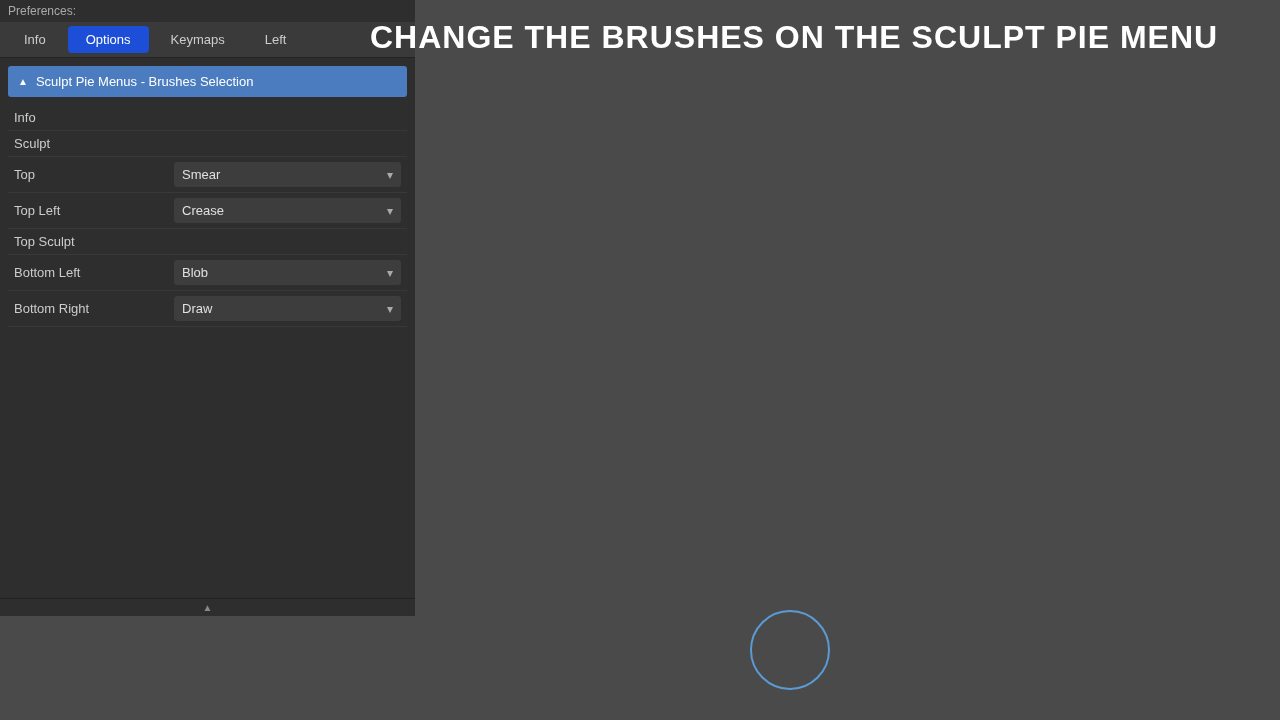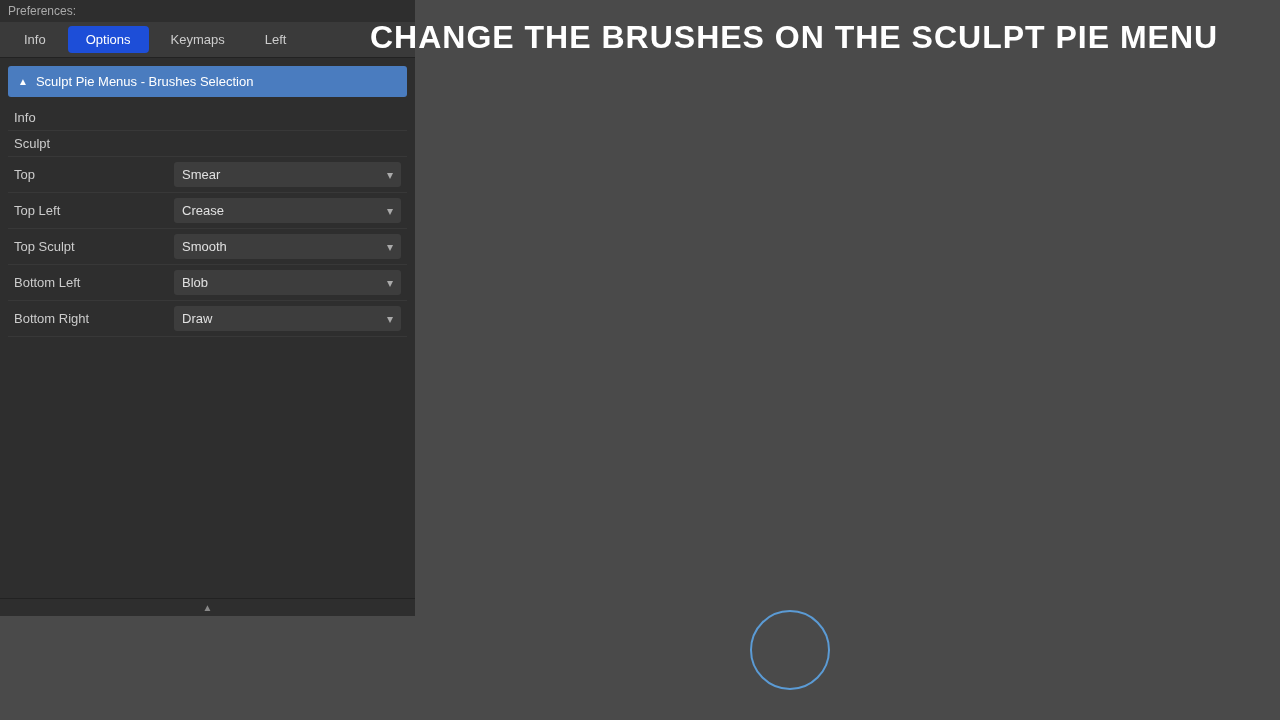--- a/index.html
+++ b/index.html
@@ -209,25 +209,20 @@
       <span class="setting-label">Top Left</span>
       <div class="select-wrapper">
         <select>
           <option>Crease</option><option>Paint</option><option>Draw</option><option>Clay</option><option>Smooth</option><option>Grab</option><option>Smear</option><option>Pinch</option><option>Blob</option><option>Mask</option>
         </select>
       </div>
     </div>
 
     <div class="setting-row">
       <span class="setting-label">Top Sculpt</span>
-      <div class="select-wrapper">
-        <select>
-          <option>Smooth</option><option>Paint</option><option>Draw</option><option>Clay</option><option>Grab</option><option>Smear</option><option>Pinch</option><option>Blob</option><option>Crease</option><option>Mask</option>
-        </select>
-      </div>
     </div>
 
     <div class="setting-row">
       <span class="setting-label">Bottom Left</span>
       <div class="select-wrapper">
         <select>
           <option>Blob</option><option>Paint</option><option>Draw</option><option>Clay</option><option>Smooth</option><option>Grab</option><option>Smear</option><option>Pinch</option><option>Crease</option><option>Mask</option>
         </select>
       </div>
     </div>

